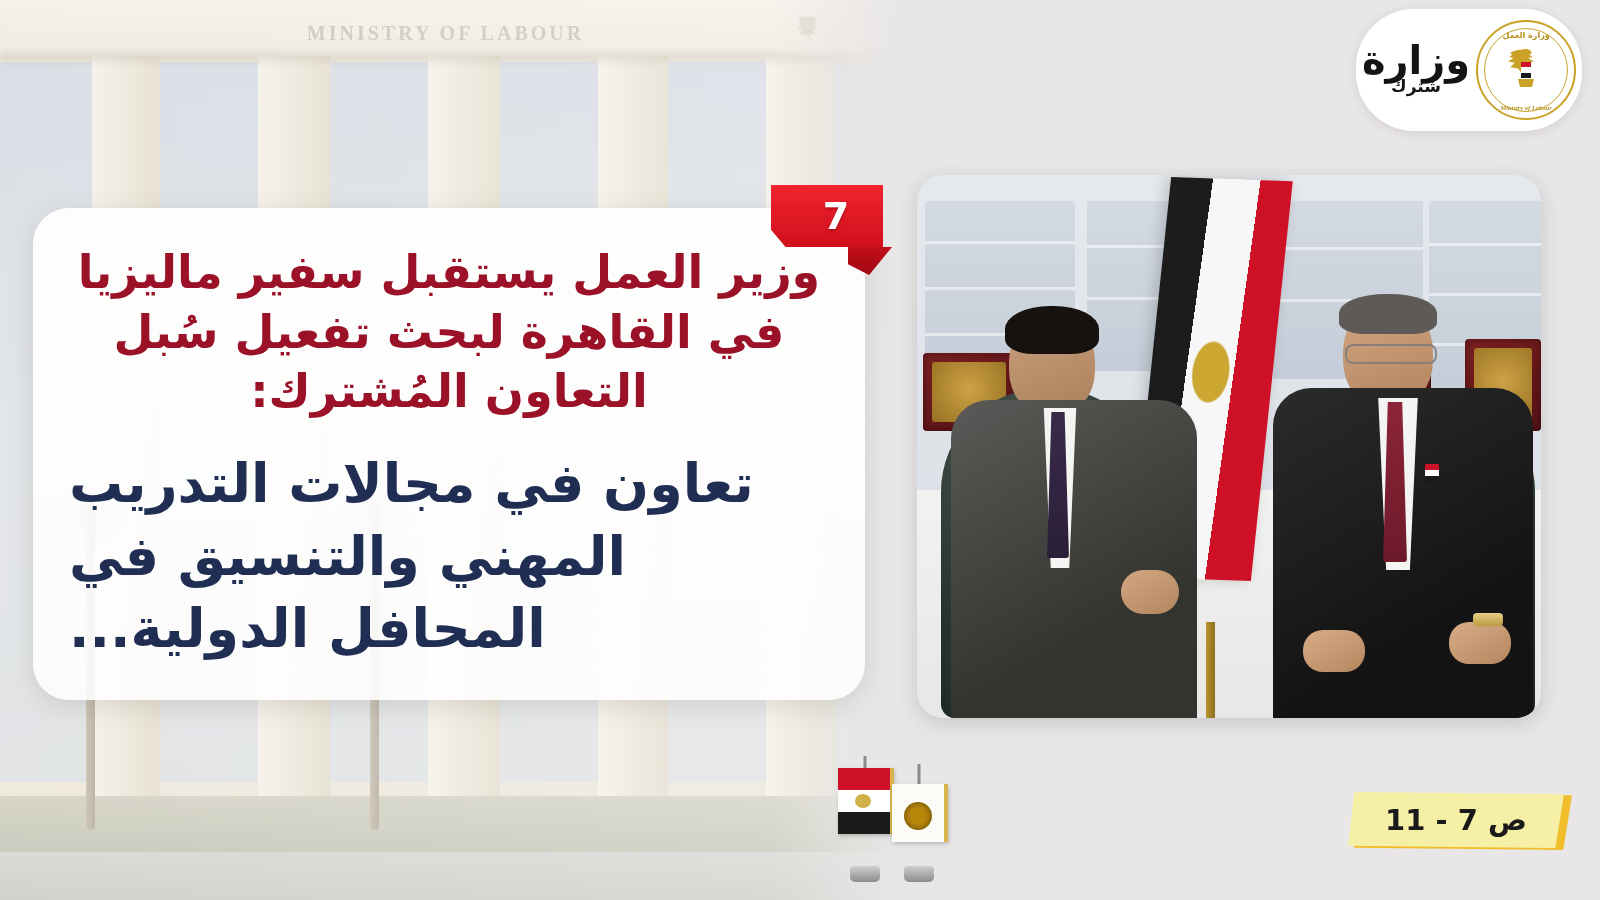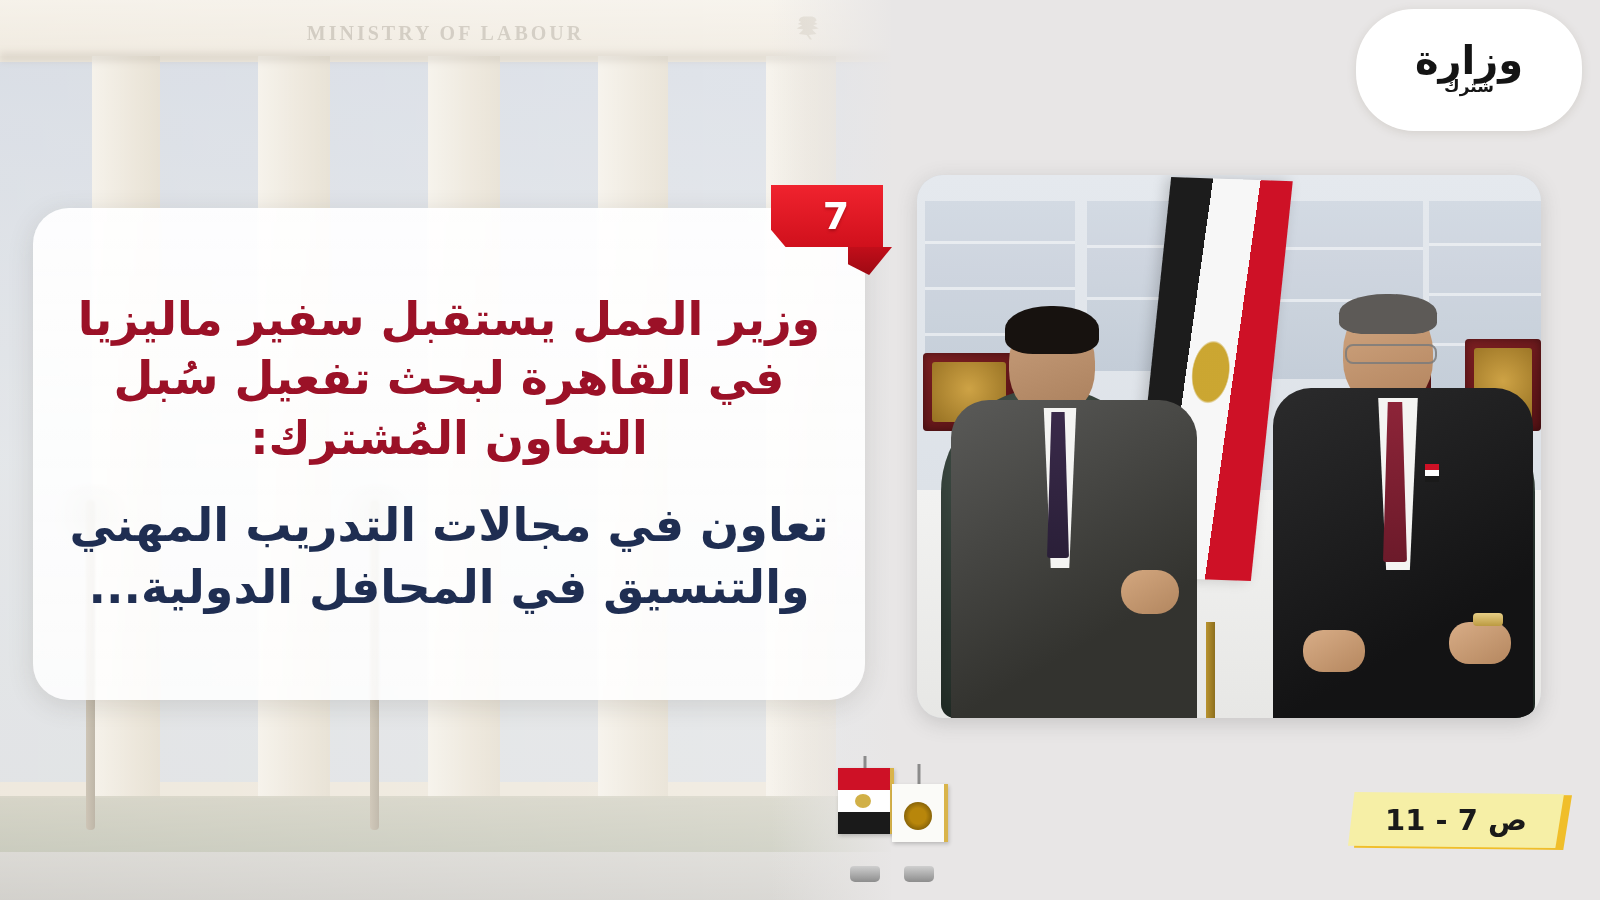--- a/index.html
+++ b/index.html
@@ -29,21 +29,21 @@
     background:linear-gradient(90deg,rgba(232,230,230,0),rgba(232,230,230,.95));}
 
   
   .text-card{position:absolute;left:33px;top:208px;width:832px;height:492px;border-radius:36px;
     background:linear-gradient(180deg,rgba(255,255,255,.93),rgba(255,255,255,.86));
     box-shadow:0 6px 26px rgba(90,80,70,.16);backdrop-filter:blur(1px);
     display:flex;flex-direction:column;justify-content:center;align-items:center;
     padding:0 34px;box-sizing:border-box;}
   .headline{direction:rtl;text-align:center;color:#9B1127;font-weight:900;font-size:46px;line-height:1.30;
     letter-spacing:-.3px;margin:0 0 26px 0;text-shadow:0 1px 0 rgba(255,255,255,.6);max-width:770px;}
-  .subline{direction:rtl;text-align:center;color:#1F2E52;font-weight:900;font-size:46px;line-height:1.34;
+  .subline{direction:rtl;text-align:left;color:#1F2E52;font-weight:900;font-size:54px;line-height:1.34;
     margin:0;max-width:760px;}
 
   
   .ribbon{position:absolute;left:771px;top:185px;width:112px;height:62px;
     background:linear-gradient(180deg,#F0232E,#D0101C);
     clip-path:polygon(0 0,100% 0,100% 100%,13% 100%,0 72%);
     display:flex;align-items:center;justify-content:center;
     box-shadow:0 3px 8px rgba(140,10,20,.3);}
   .ribbon-num{color:#fff;font-weight:900;font-size:38px;line-height:1;
     text-shadow:0 2px 3px rgba(110,0,10,.45);padding-left:18px;}
@@ -229,20 +229,31 @@
       <div style="position:absolute;right:30px;bottom:92px;width:30px;height:13px;border-radius:4px;background:linear-gradient(#e8cf86,#bb9a41);"></div>
       <div style="position:absolute;left:152px;bottom:236px;width:14px;height:18px;background:linear-gradient(#CE1126 0 34%,#fff 34% 67%,#1a1a1a 67%);"></div>
     </div>
   </div>
 
   <div class="logo">
     <div class="logo-ar">
       <span>وزارة</span>
       <small>شترك</small>
     </div>
+    <div class="logo-seal">
+      <div class="seal-top">وزارة العمل</div>
+      <svg width="44" height="48" viewBox="0 0 44 48">
+        <path d="M22 3c3.4 0 5.6 2.2 5.6 4.4l-2.3 1.2 3.4 2.3-4.5 1.2 5.6 3.4-6.7 1.2 4.5 4.5-7.9 1.2 3.4 4.5h-5.6l-3.4-4.5-7.9-1.2 4.5-4.5-6.7-1.2L9.6 12 5.1 10.9l3.4-2.3L6.2 7.4C6.2 5.2 18.6 3 22 3z" fill="#C9A227"></path>
+        <rect x="17" y="16" width="10" height="16" fill="#CE1126"></rect>
+        <rect x="17" y="21" width="10" height="6" fill="#ffffff"></rect>
+        <rect x="17" y="27" width="10" height="5" fill="#1a1a1a"></rect>
+        <path d="M14 33h16l-2 8H16z" fill="#C9A227"></path>
+      </svg>
+      <div class="seal-bot">Ministry of Labour</div>
+    </div>
   </div>
 
   <div class="deskflags">
     <div class="dflag" style="left:0;width:58px;height:126px;">
       <div class="mast"></div>
       <div class="cloth eg-cloth" style="left:2px;"></div>
       <div class="base"></div>
     </div>
     <div class="dflag" style="left:54px;width:58px;height:118px;">
       <div class="mast"></div>

